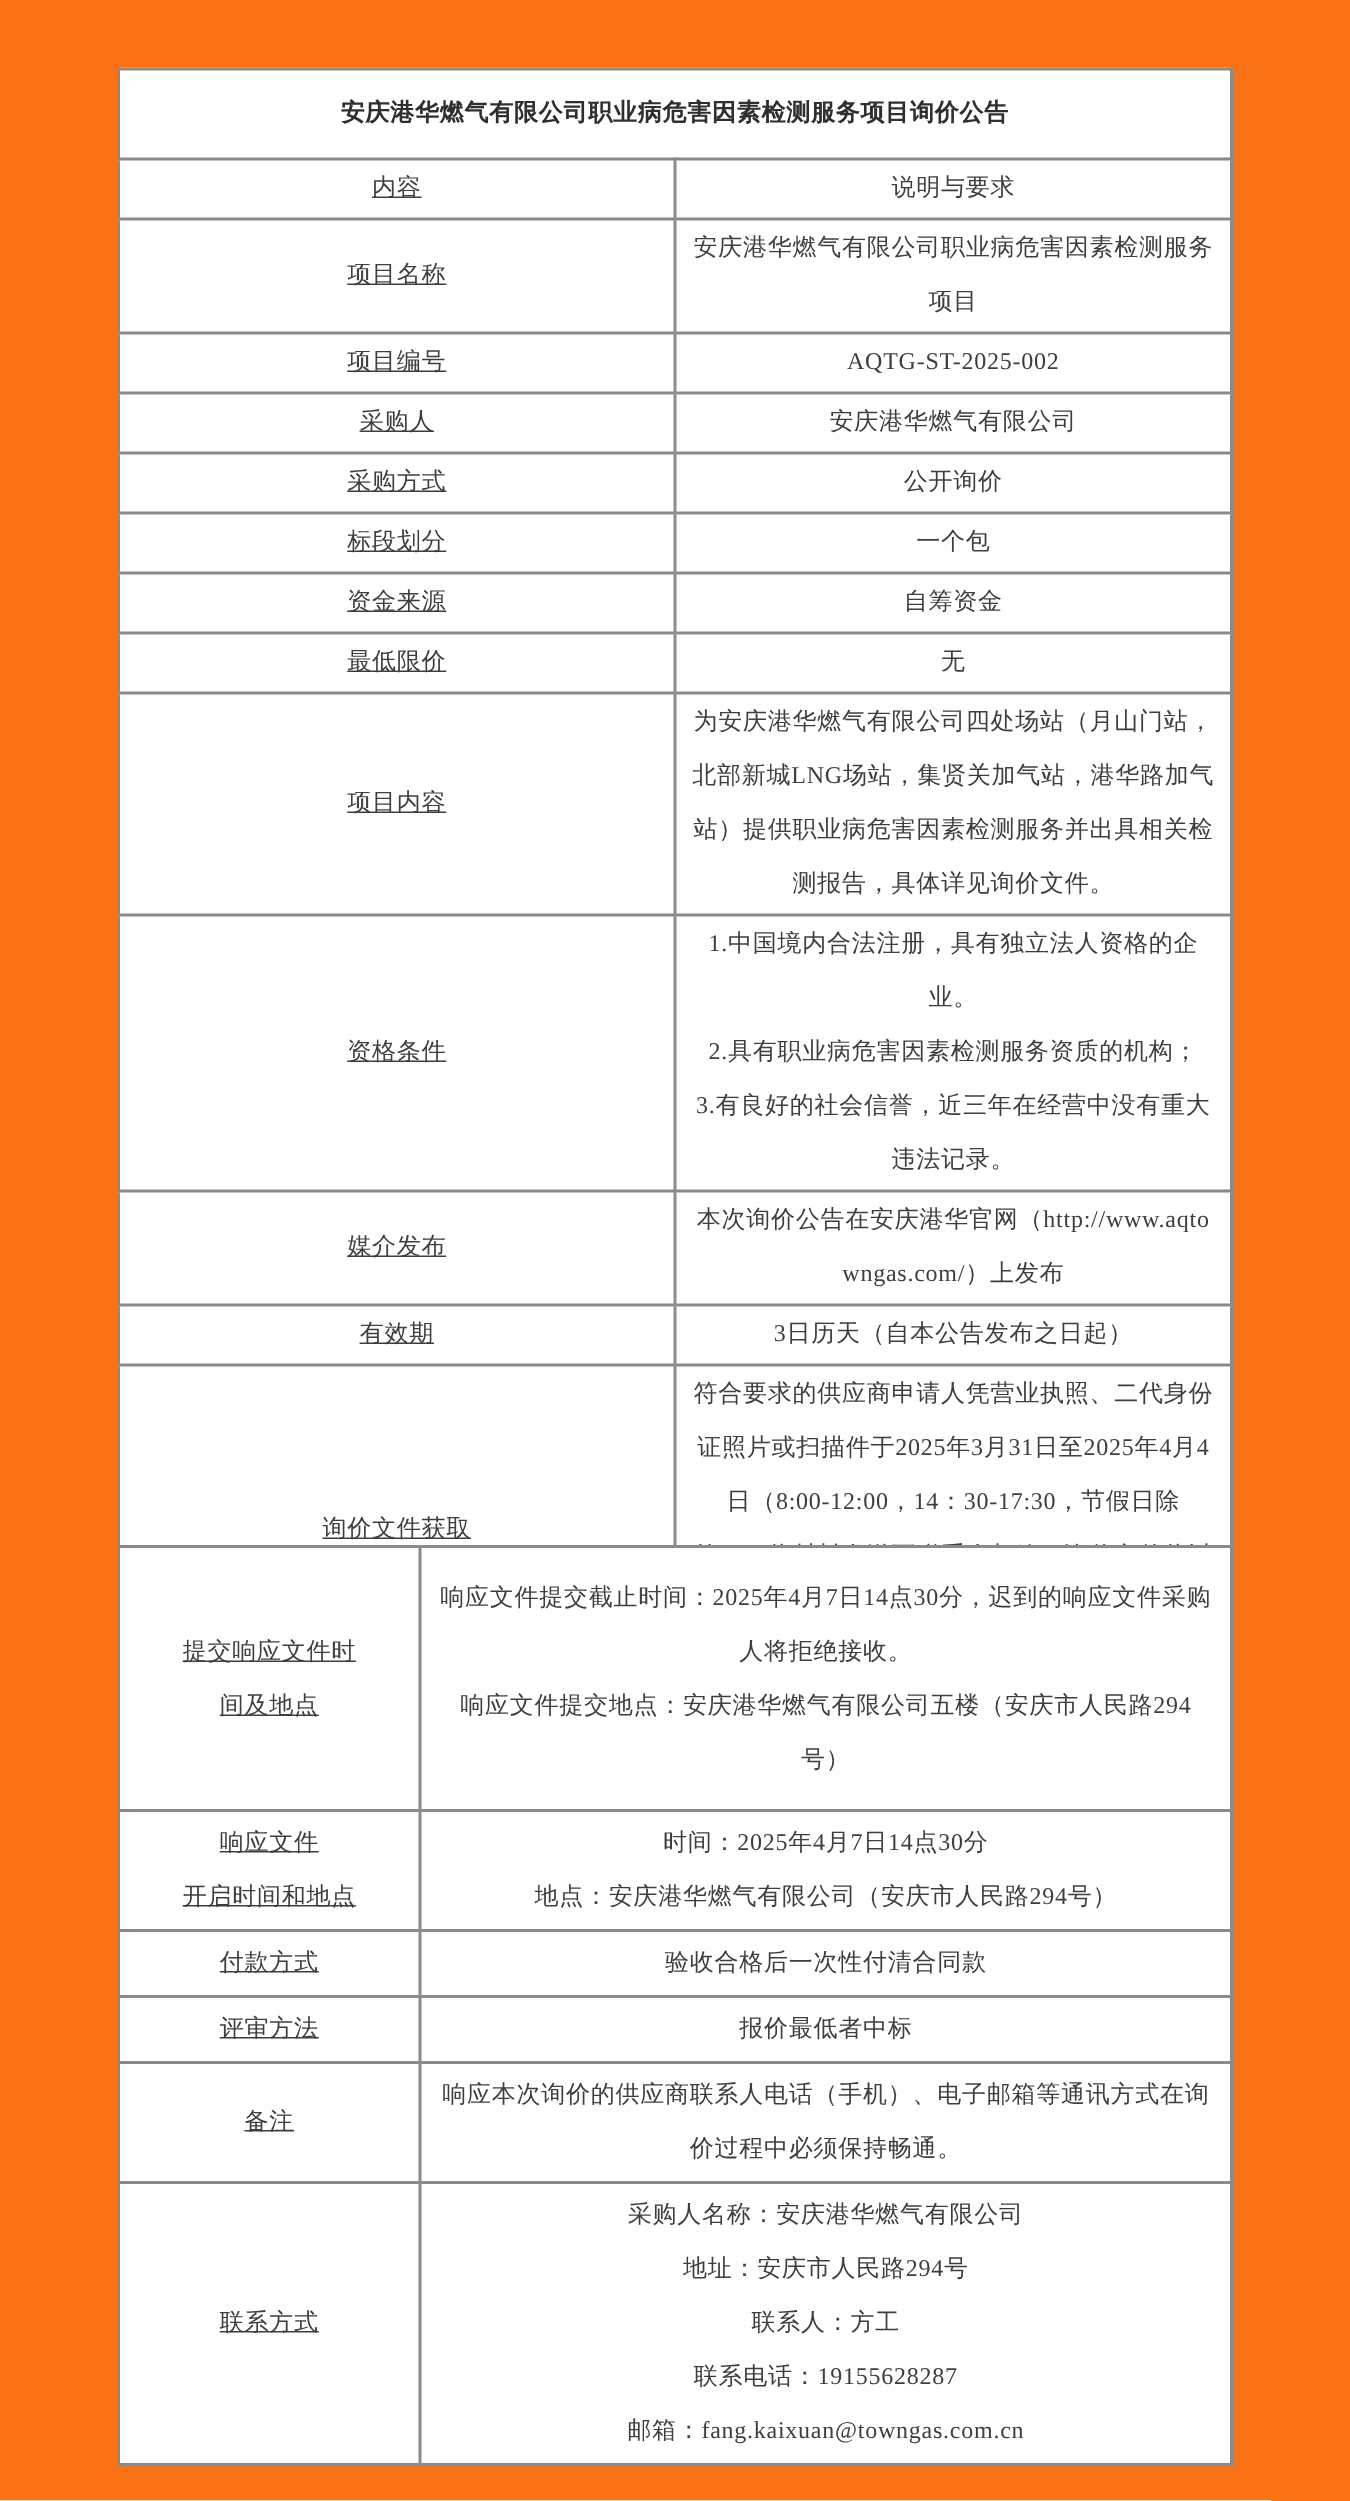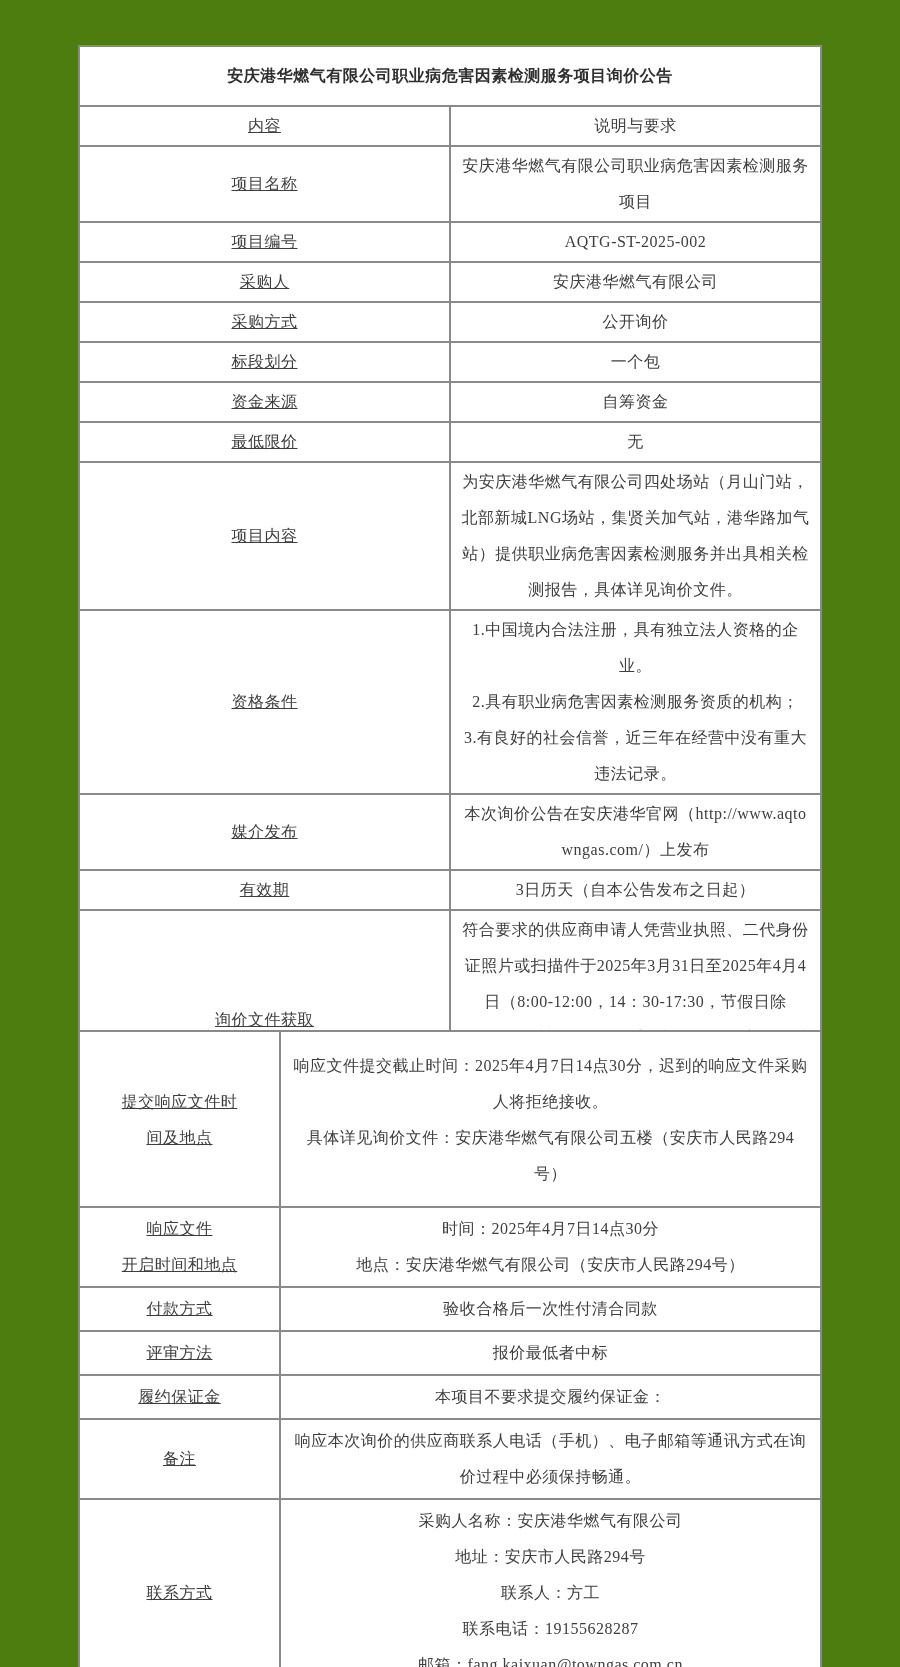--- a/index.html
+++ b/index.html
@@ -4,21 +4,21 @@
 <style>
   html, body {
     margin: 0;
     padding: 0;
     background: #ffffff;
   }
   .page {
     position: relative;
     width: 900px;
     height: 1667px;
-    background: #4d7c0f;
+    background: #f97316;
     font-family: "Liberation Serif", "DejaVu Serif", serif;
     color: #3e3e3e;
     overflow: hidden;
   }
   table.doc-table {
     position: absolute;
     left: 78px;
     width: 744px;
     border-collapse: collapse;
     table-layout: fixed;
@@ -133,39 +133,35 @@
         </tr>
       </tbody>
   </table>
 
   <table class="doc-table" id="table2">
     <tbody id="table2-body">
         <tr>
           <td class="label-cell">提交响应文件时
 间及地点</td>
           <td class="content-cell">响应文件提交截止时间：2025年4月7日14点30分，迟到的响应文件采购人将拒绝接收。
-具体详见询价文件：安庆港华燃气有限公司五楼（安庆市人民路294号）</td>
+响应文件提交地点：安庆港华燃气有限公司五楼（安庆市人民路294号）</td>
         </tr>
         <tr>
           <td class="label-cell">响应文件
 开启时间和地点</td>
           <td class="content-cell">时间：2025年4月7日14点30分
 地点：安庆港华燃气有限公司（安庆市人民路294号）</td>
         </tr>
         <tr>
           <td class="label-cell">付款方式</td>
           <td class="content-cell">验收合格后一次性付清合同款</td>
         </tr>
         <tr>
           <td class="label-cell">评审方法</td>
           <td class="content-cell">报价最低者中标</td>
-        </tr>
-        <tr>
-          <td class="label-cell">履约保证金</td>
-          <td class="content-cell">本项目不要求提交履约保证金：</td>
         </tr>
         <tr>
           <td class="label-cell">备注</td>
           <td class="content-cell">响应本次询价的供应商联系人电话（手机）、电子邮箱等通讯方式在询价过程中必须保持畅通。</td>
         </tr>
         <tr>
           <td class="label-cell">联系方式</td>
           <td class="content-cell">采购人名称：安庆港华燃气有限公司
 地址：安庆市人民路294号
 联系人：方工

